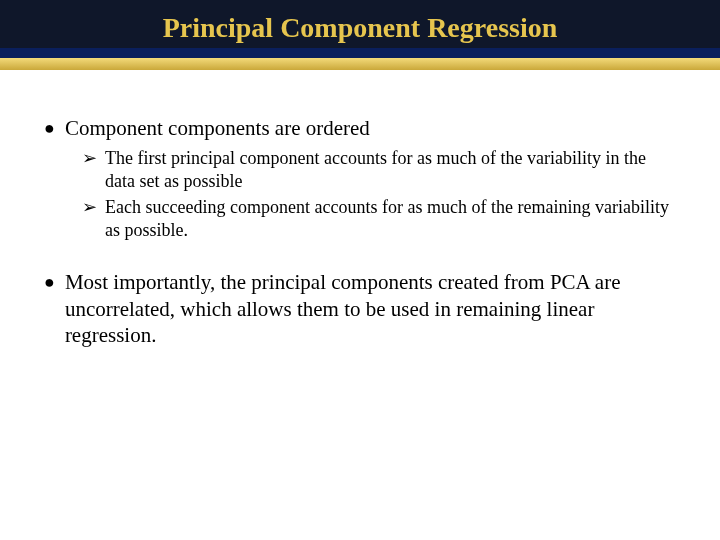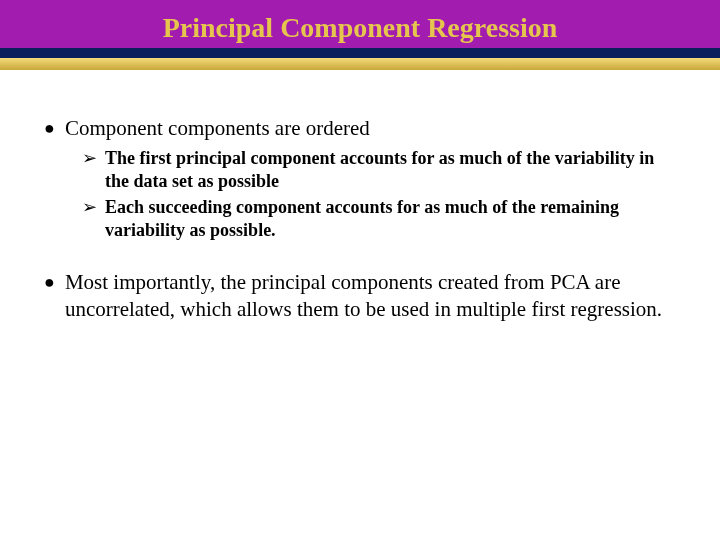--- a/index.html
+++ b/index.html
@@ -14,21 +14,21 @@
     width: 720px;
     height: 540px;
     position: relative;
   }
   .title-band {
     position: absolute;
     top: 0;
     left: 0;
     right: 0;
     height: 48px;
-    background: #a21caf;
+    background: #0f172a;
     display: flex;
     align-items: flex-end;
     justify-content: center;
     padding-bottom: 4px;
   }
   .title-text {
     color: #e6c54e;
     font-size: 28px;
     font-weight: bold;
   }
@@ -79,21 +79,20 @@
     gap: 8px;
     font-size: 18px;
     line-height: 1.25;
     margin-bottom: 4px;
   }
   .l2 .arrow {
     flex: 0 0 auto;
   }
   .l2 .txt {
     flex: 1 1 auto;
-    font-weight: bold;
   }
   .block2 {
     margin-top: 28px;
   }
 </style>
 </head>
 <body>
 
 <div class="slide">
 
@@ -116,18 +115,18 @@
         <span class="txt">The first principal component accounts for as much of the variability in the data set as possible</span>
       </div>
       <div class="l2">
         <span class="arrow">➢</span>
         <span class="txt">Each succeeding component accounts for as much of the remaining variability as possible.</span>
       </div>
     </div>
 
     <div class="l1 block2">
       <span class="bullet">●</span>
-      <span class="txt">Most importantly, the principal components created from PCA are uncorrelated, which allows them to be used in multiple first regression.</span>
+      <span class="txt">Most importantly, the principal components created from PCA are uncorrelated, which allows them to be used in remaining linear regression.</span>
     </div>
 
   </div>
 
 </div>
 
 </body></html>

